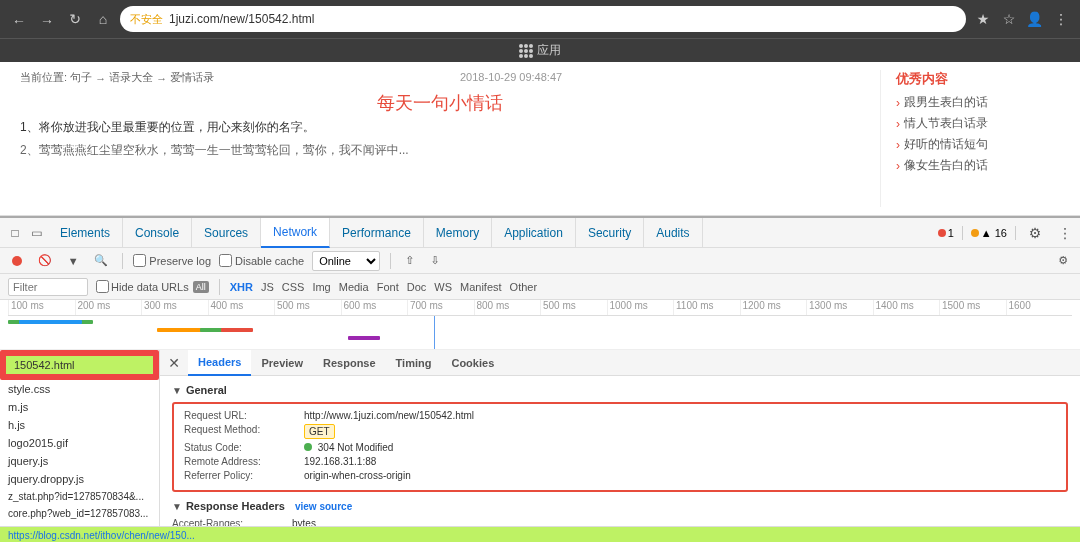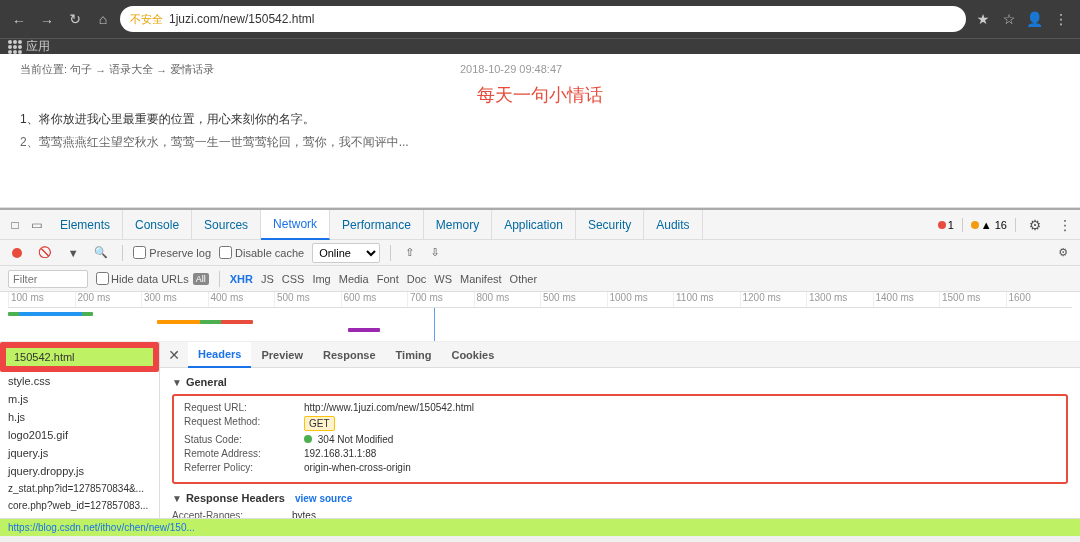--- a/index.html
+++ b/index.html
@@ -50,25 +50,26 @@
       width: 22px; height: 22px;
       background: none; border: none; cursor: pointer;
       color: #ccc; font-size: 14px;
       display: flex; align-items: center; justify-content: center;
       border-radius: 50%;
     }
 
     
     .bookmarks-bar {
       background: #3c3c3c;
-      height: 16px;
-      display: flex;
-      align-items: center;
-      padding: 0 8px;
+      height: 24px;
+      display: flex;
+      align-items: center;
+      padding: 0 24px;
       border-top: 1px solid #555;
+      justify-content: center;
     }
     .apps-btn {
       display: flex; align-items: center; gap: 4px;
       color: #ccc; font-size: 12px; cursor: pointer;
     }
     .apps-grid { display: grid; grid-template-columns: repeat(3,4px); grid-template-rows: repeat(3,4px); gap: 1px; }
     .apps-dot { width: 4px; height: 4px; background: #ccc; border-radius: 50%; }
 
     
     .page-content {
@@ -438,20 +439,27 @@
 
   <div class="page-content" style="position:relative;">
     <div class="page-main">
       <div class="breadcrumb">当前位置: 句子 → 语录大全 → 爱情话录</div>
       <div class="page-title">每天一句小情话</div>
       <div class="page-text">1、将你放进我心里最重要的位置，用心来刻你的名字。</div>
       <div class="page-text" style="margin-top:4px;color:#666;">2、莺莺燕燕红尘望空秋水，莺莺一生一世莺莺轮回，莺你，我不闻评中...</div>
     </div>
     <div style="position:absolute; top:8px; left:50%; transform:translateX(-80px);">
       <span style="font-size:11px;color:#999;">2018-10-29 09:48:47</span>
+    </div>
+    <div class="page-sidebar">
+      <div class="sidebar-title">优秀内容</div>
+      <div class="sidebar-link">跟男生表白的话</div>
+      <div class="sidebar-link">情人节表白话录</div>
+      <div class="sidebar-link">好听的情话短句</div>
+      <div class="sidebar-link">像女生告白的话</div>
     </div>
   </div>
 
   <div class="devtools">
 
     <div class="devtools-tabs">
       <button class="nav-btn" style="color:#555;font-size:12px;">□</button>
       <button class="nav-btn" style="color:#555;font-size:12px;">▭</button>
       <div class="devtools-tab">Elements</div>
       <div class="devtools-tab">Console</div>

